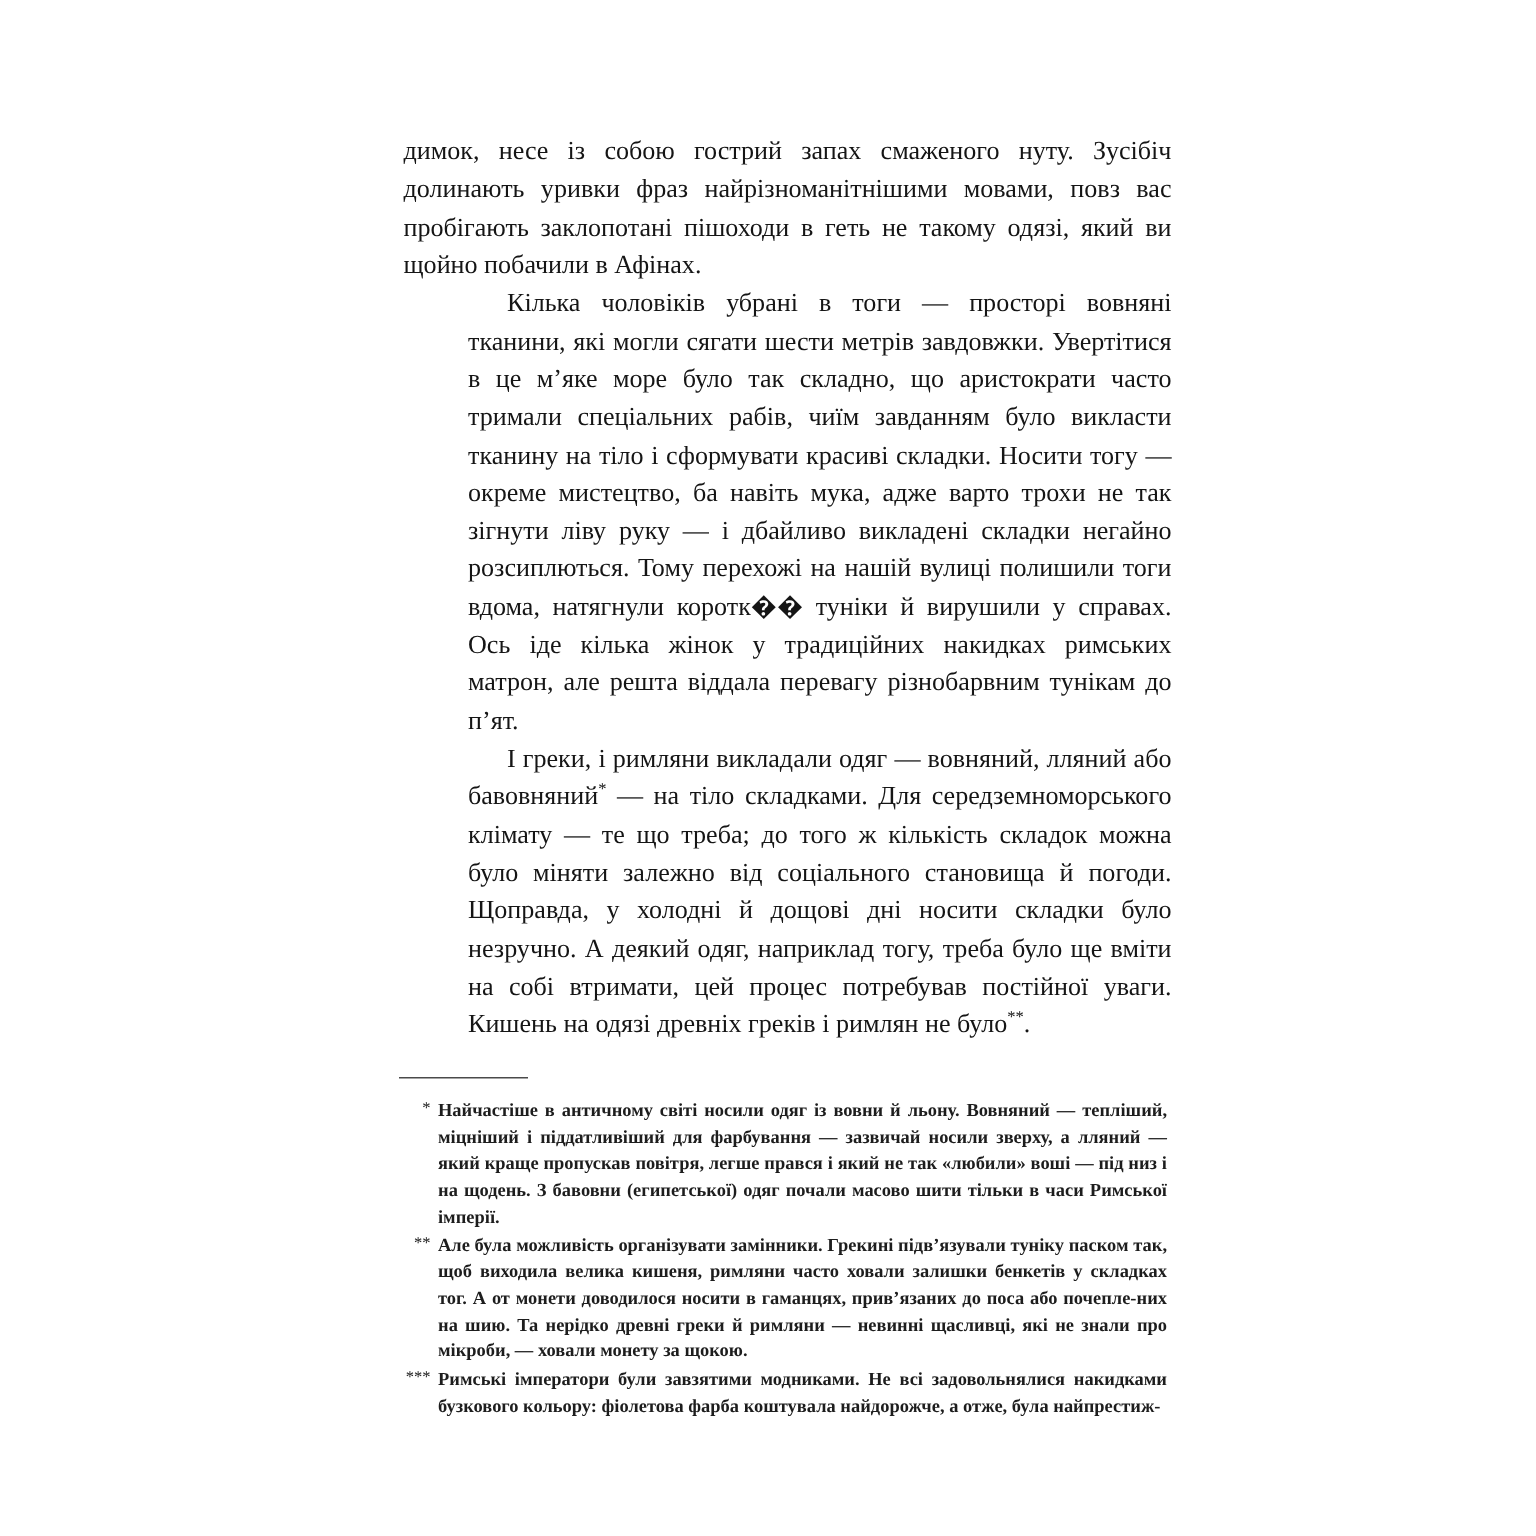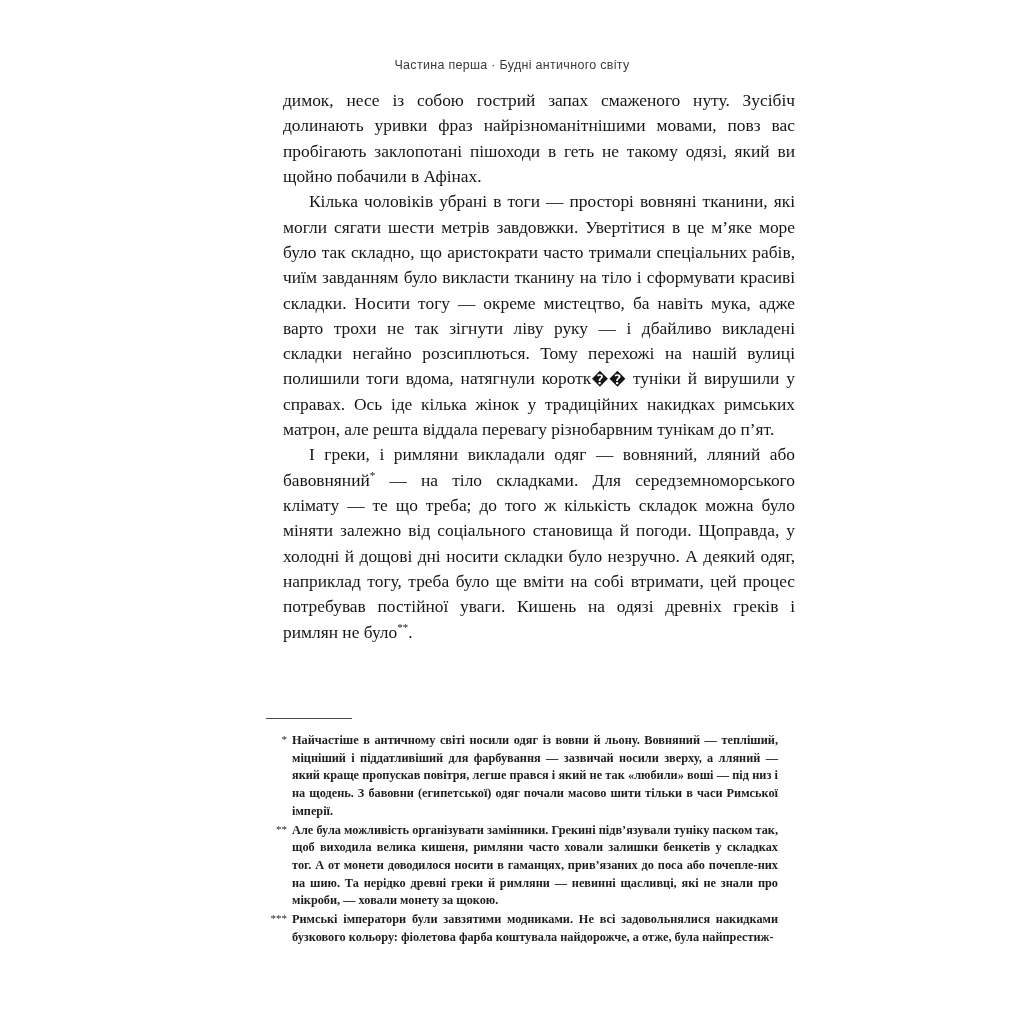--- a/index.html
+++ b/index.html
@@ -27,34 +27,35 @@
     right: 0;
     text-align: center;
     font-family: "Liberation Sans", sans-serif;
     font-size: 12.5px;
     letter-spacing: 0.3px;
     color: #3a3a3a;
   }
   .content {
     position: absolute;
     top: 88px;
-    left: 283px;
+    left: 269px;
     width: 512px;
   }
   .content p {
     margin: 0;
     font-size: 17.4px;
     line-height: 1.455;
     text-align: justify;
     text-justify: inter-word;
     hyphens: manual;
     color: #151515;
   }
   .content p.indent {
     text-indent: 26px;
+    margin-left: 43px;
   }
   sup.fn {
     font-size: 11px;
     vertical-align: super;
     line-height: 0;
   }
   .footnotes {
     position: absolute;
     top: 718px;
     left: 266px;
@@ -95,21 +96,20 @@
     font-family: "Liberation Sans", sans-serif;
     font-size: 12.5px;
     color: #2b2b2b;
   }
 </style>
 </head>
 <body>
 
 <div class="page">
 
-  <div class="running-head">Частина перша · Будні античного світу</div>
 
   <div class="content">
 
     <p><span>димок, несе із собою гострий запах смаженого нуту. Зусібіч долинають уривки фраз найрізноманітнішими мовами, повз вас пробігають заклопотані пішоходи в геть не такому одязі, який ви щойно побачили в Афінах.</span></p>
 
     <p class="indent"><span>Кілька чоловіків убрані в тоги — просторі вовняні тканини, які могли сягати шести метрів завдовжки. Увертітися в це м’яке море було так складно, що аристократи часто тримали спеціальних рабів, чиїм завданням було викласти тканину на тіло і сформувати красиві складки. Носити тогу — окреме мистецтво, ба навіть мука, адже варто трохи не так зігнути ліву руку — і дбайливо викладені складки негайно розсиплються. Тому перехожі на нашій вулиці полишили тоги вдома, натягнули коротк�� туніки й вирушили у справах. Ось іде кілька жінок у традиційних накидках римських матрон, але решта віддала перевагу різнобарвним тунікам до п’ят.</span></p>
 
     <p class="indent"><span>І греки, і римляни викладали одяг — вовняний, лляний або бавовняний</span><sup class="fn">*</sup><span> — на тіло складками. Для середземноморського клімату — те що треба; до того ж кількість складок можна було міняти залежно від соціального становища й погоди. Щоправда, у холодні й дощові дні носити складки було незручно. А деякий одяг, наприклад тогу, треба було ще вміти на собі втримати, цей процес потребував постійної уваги. Кишень на одязі древніх греків і римлян не було</span><sup class="fn">**</sup><span>.</span></p>
 
 

